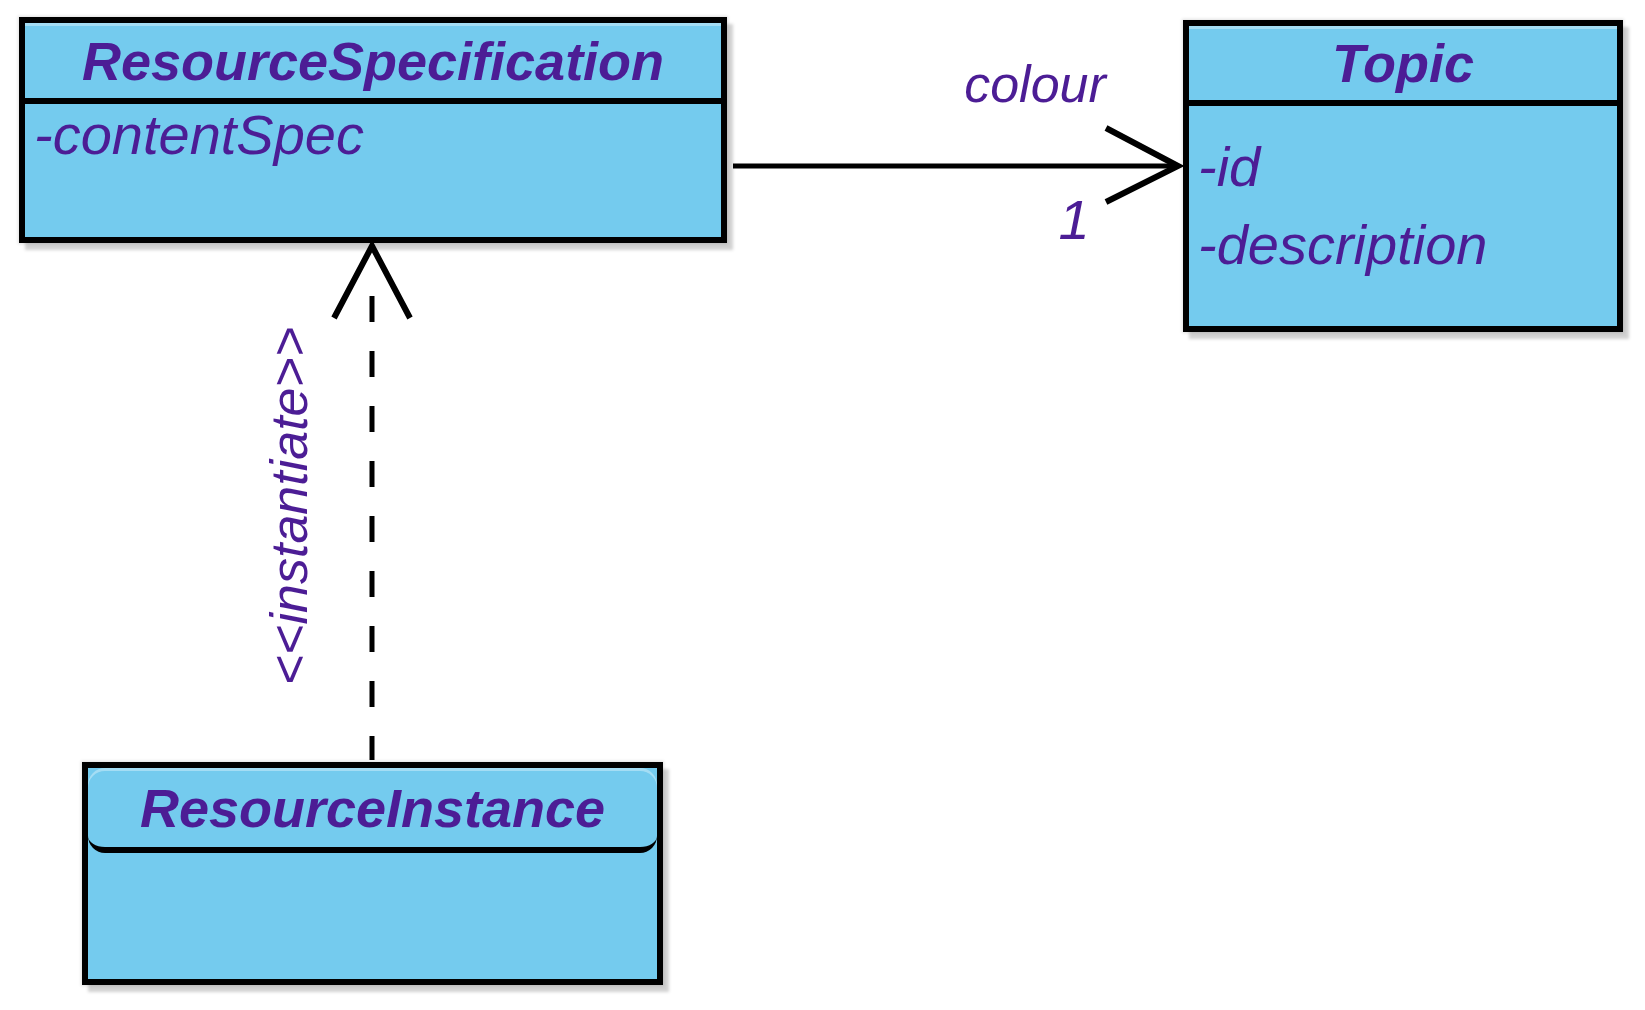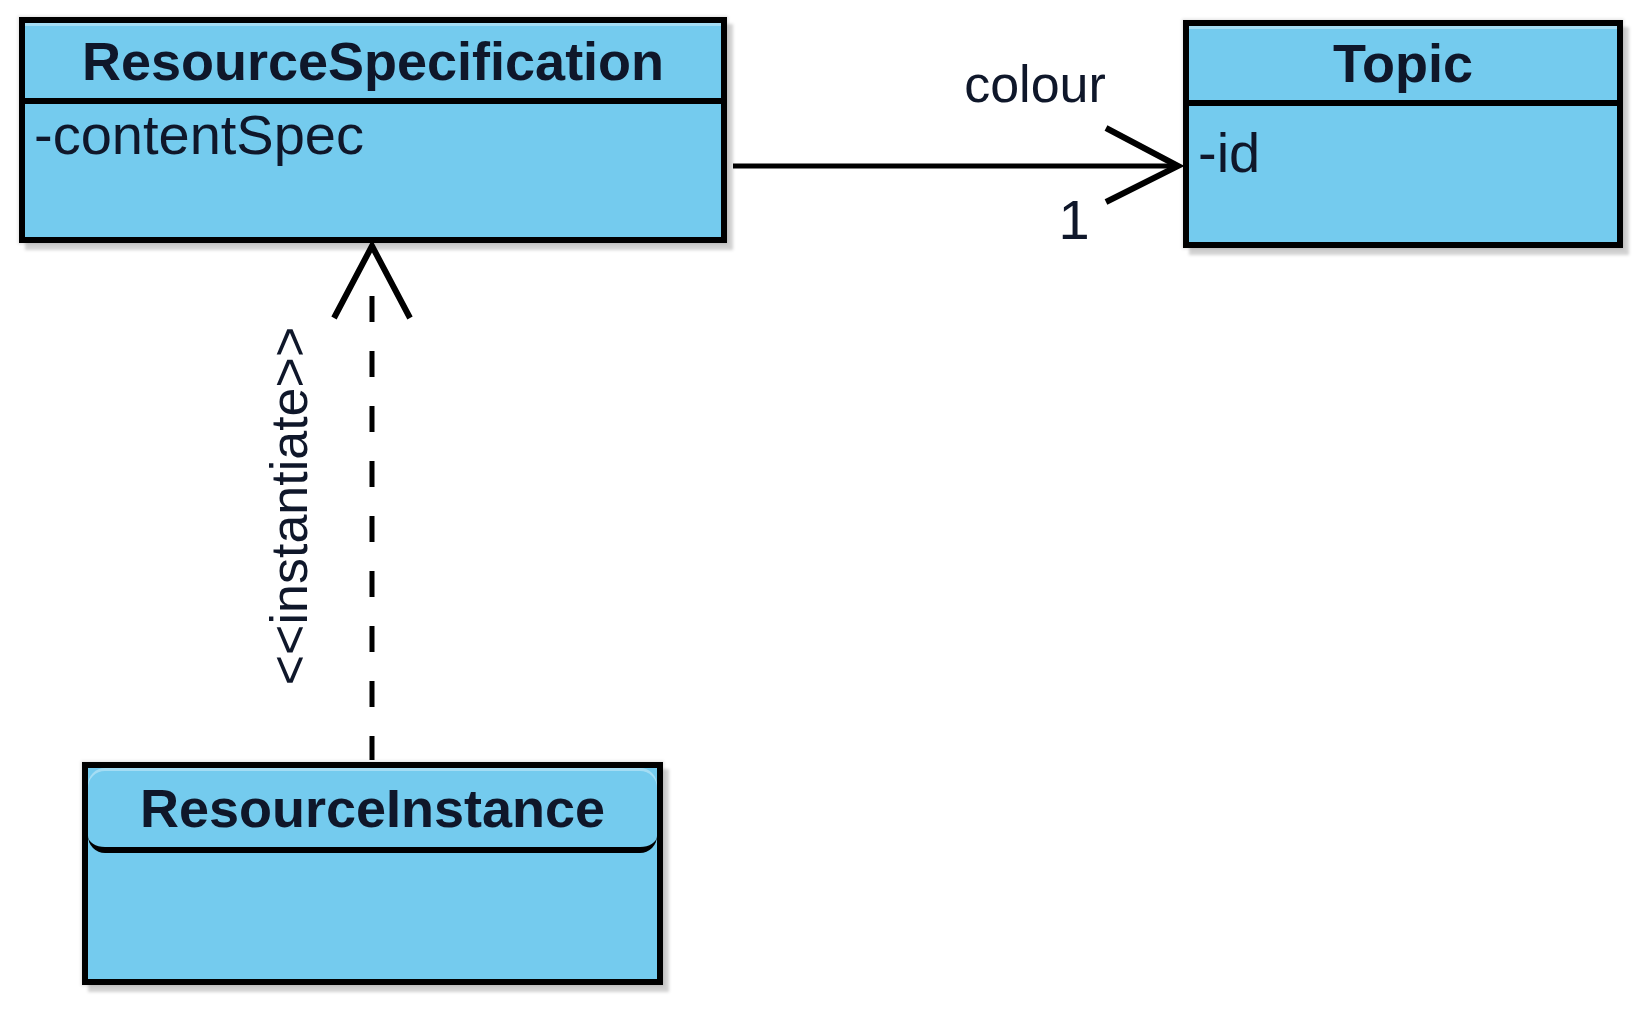--- a/index.html
+++ b/index.html
@@ -6,22 +6,23 @@
     margin: 0;
     padding: 0;
     background: #ffffff;
   }
   .canvas {
     position: relative;
     width: 1645px;
     height: 1010px;
     background: #ffffff;
     font-family: "Liberation Sans", sans-serif;
-    color: #0f172a;
+    color: #4c1d95;
     overflow: hidden;
+    font-style: italic;
   }
   .connector-layer {
     position: absolute;
     left: 0;
     top: 0;
     width: 1645px;
     height: 1010px;
   }
   .uml-class {
     position: absolute;
@@ -73,23 +74,23 @@
     left: 289px;
     top: 506px;
     transform: translate(-50%, -50%) rotate(-90deg);
     font-size: 52px;
   }
   
   #cls-resource-specification { left: 19px;  top: 17px;  width: 708px; height: 226px; }
   #cls-resource-specification .uml-title { height: 81px; }
   #cls-resource-specification .uml-attrs { line-height: 62px; }
 
-  #cls-topic { left: 1183px; top: 20px; width: 440px; height: 228px; }
+  #cls-topic { left: 1183px; top: 20px; width: 440px; height: 312px; }
   #cls-topic .uml-title { height: 80px; }
-  #cls-topic .uml-attrs { padding-top: 8px; line-height: 78px; }
+  #cls-topic .uml-attrs { padding-top: 22px; line-height: 78px; }
 
   #cls-resource-instance { left: 82px; top: 762px; width: 581px; height: 223px; }
   #cls-resource-instance .uml-title { height: 85px; border-radius: 17px; }
 </style>
 </head>
 <body>
 
 <div class="canvas">
 
   <svg class="connector-layer" viewBox="0 0 1645 1010" xmlns="http://www.w3.org/2000/svg">
@@ -105,20 +106,21 @@
     <div class="uml-title">ResourceSpecification</div>
     <div class="uml-attrs">
       <div class="uml-attr">-contentSpec</div>
     </div>
   </div>
 
   <div class="uml-class" id="cls-topic">
     <div class="uml-title">Topic</div>
     <div class="uml-attrs">
       <div class="uml-attr">-id</div>
+      <div class="uml-attr">-description</div>
     </div>
   </div>
 
   <div class="uml-class" id="cls-resource-instance">
     <div class="uml-title">ResourceInstance</div>
     <div class="uml-attrs"></div>
   </div>
 
   <div class="edge-label label-assoc-name">colour</div>
   <div class="edge-label label-multiplicity">1</div>

